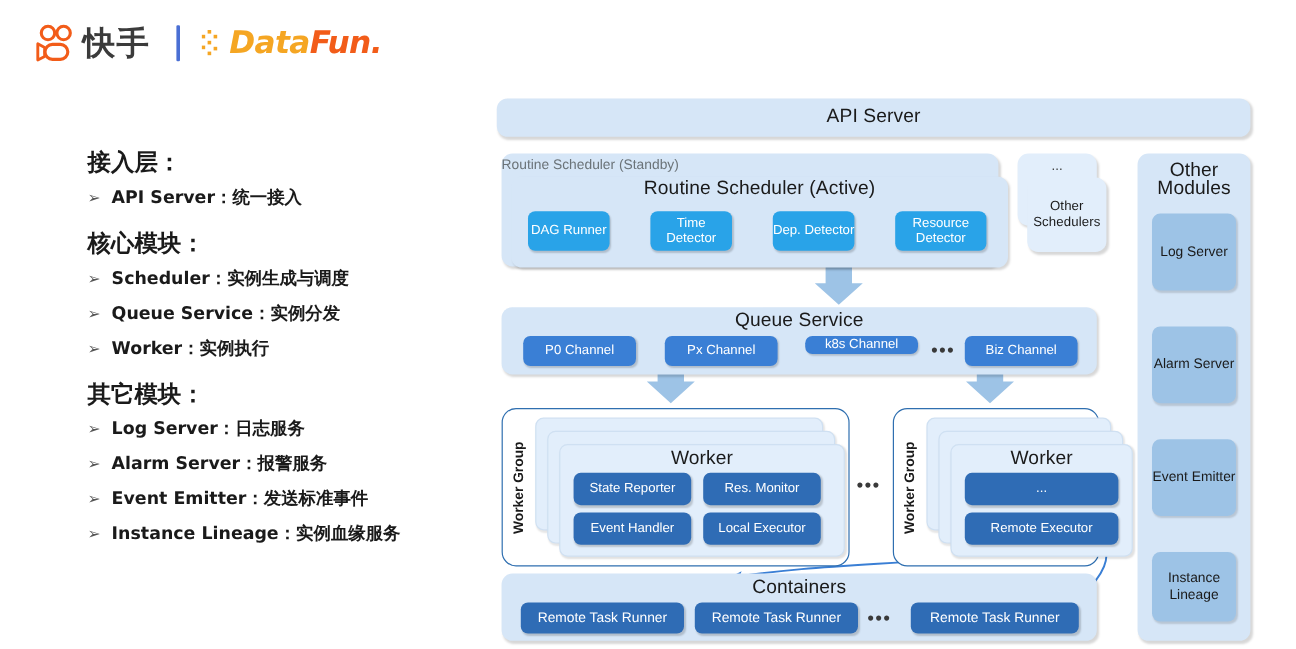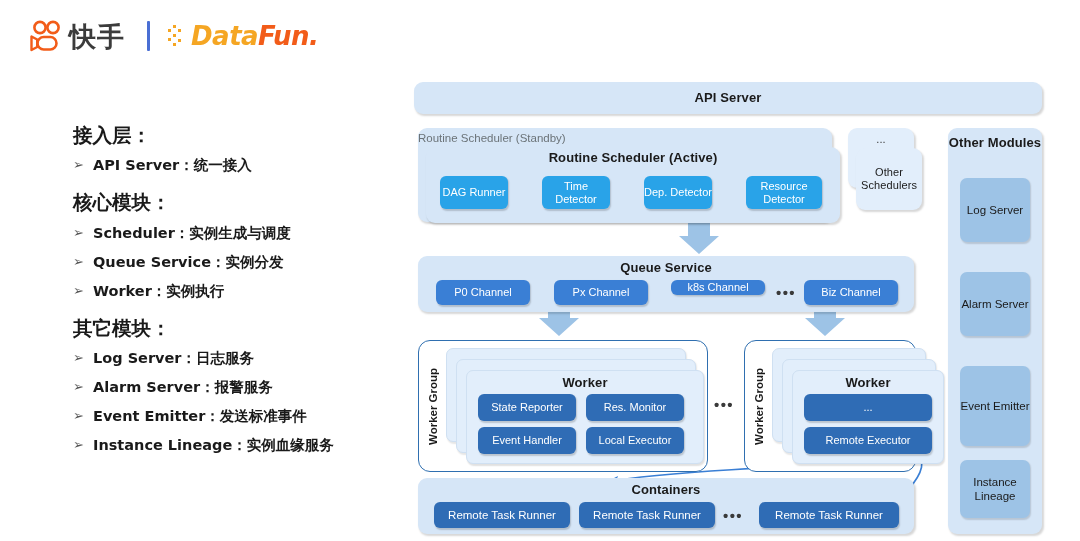--- a/index.html
+++ b/index.html
@@ -37,21 +37,21 @@
   .bullet-gl { color:#555; font-size:13px; line-height:20px; width:20px; flex:0 0 20px; }
   .bullet-tx { font-size:14.5px; font-weight:700; color:#1a1a1a; line-height:20px;
                font-family:"DejaVu Sans","Liberation Sans",sans-serif; }
 
   
   #diagram { position:absolute; left:414px; top:82px; width:644px; height:455px; }
   .panel { position:absolute; box-sizing:border-box; }
   .pale  { background:#d6e6f7; border-radius:9px; box-shadow:1.5px 2px 2px rgba(0,0,0,0.16); }
   .pale2 { background:#e2eefb; border-radius:9px; box-shadow:1.5px 2px 2px rgba(0,0,0,0.16); }
   .outl  { border:1.3px solid #2f6fb0; border-radius:12px; background:#ffffff; }
-  .ttl   { text-align:center; font-weight:700; font-size:13px; color:#1a1a1a; letter-spacing:.1px; }
+  .ttl   { text-align:center; font-weight:400; font-size:16px; color:#1a1a1a; letter-spacing:.1px; }
   .ttl-grey { text-align:left; font-weight:400; font-size:11.5px; color:#6b7378; }
 
   .chip { position:absolute; box-sizing:border-box; border-radius:6px; display:flex;
           align-items:center; justify-content:center; text-align:center;
           color:#ffffff; font-size:11px; line-height:12.5px; }
   .chip-lt { background:#29a3e8; box-shadow:1px 1.5px 1.5px rgba(0,0,0,0.18); }
   .chip-md { background:#3a7fd5; box-shadow:1px 1.5px 1.5px rgba(0,0,0,0.18); }
   .chip-dk { background:#2f6cb5; box-shadow:1px 1.5px 1.5px rgba(0,0,0,0.18); }
   .chip-soft { background:#9dc3e6; color:#1a1a1a; border-radius:7px;
                box-shadow:1px 1.5px 1.5px rgba(0,0,0,0.14); }
@@ -227,16 +227,16 @@
   <div class="chip chip-dk" style="left:20px; top:420px; width:136px; height:26px; font-size:11.5px;">Remote Task Runner</div>
   <div class="chip chip-dk" style="left:165px; top:420px; width:136px; height:26px; font-size:11.5px;">Remote Task Runner</div>
   <div class="dots" style="left:305px; top:420px; width:28px; height:26px;">•••</div>
   <div class="chip chip-dk" style="left:345px; top:420px; width:140px; height:26px; font-size:11.5px;">Remote Task Runner</div>
 
   <div class="panel pale" style="left:534px; top:46px; width:94px; height:406px;">
     <div class="ttl" style="line-height:15px; padding-top:7px;">Other Modules</div>
   </div>
   <div class="chip chip-soft" style="left:546px; top:96px; width:70px; height:64px; font-size:11.5px; line-height:14px;">Log Server</div>
   <div class="chip chip-soft" style="left:546px; top:190px; width:70px; height:64px; font-size:11.5px; line-height:14px;">Alarm Server</div>
-  <div class="chip chip-soft" style="left:546px; top:284px; width:70px; height:80px; font-size:11.5px; line-height:14px;">Event Emitter</div>
+  <div class="chip chip-soft" style="left:546px; top:284px; width:70px; height:64px; font-size:11.5px; line-height:14px;">Event Emitter</div>
   <div class="chip chip-soft" style="left:546px; top:378px; width:70px; height:58px; font-size:11.5px; line-height:14px;">Instance Lineage</div>
 
 </div>
 
 </body></html>

